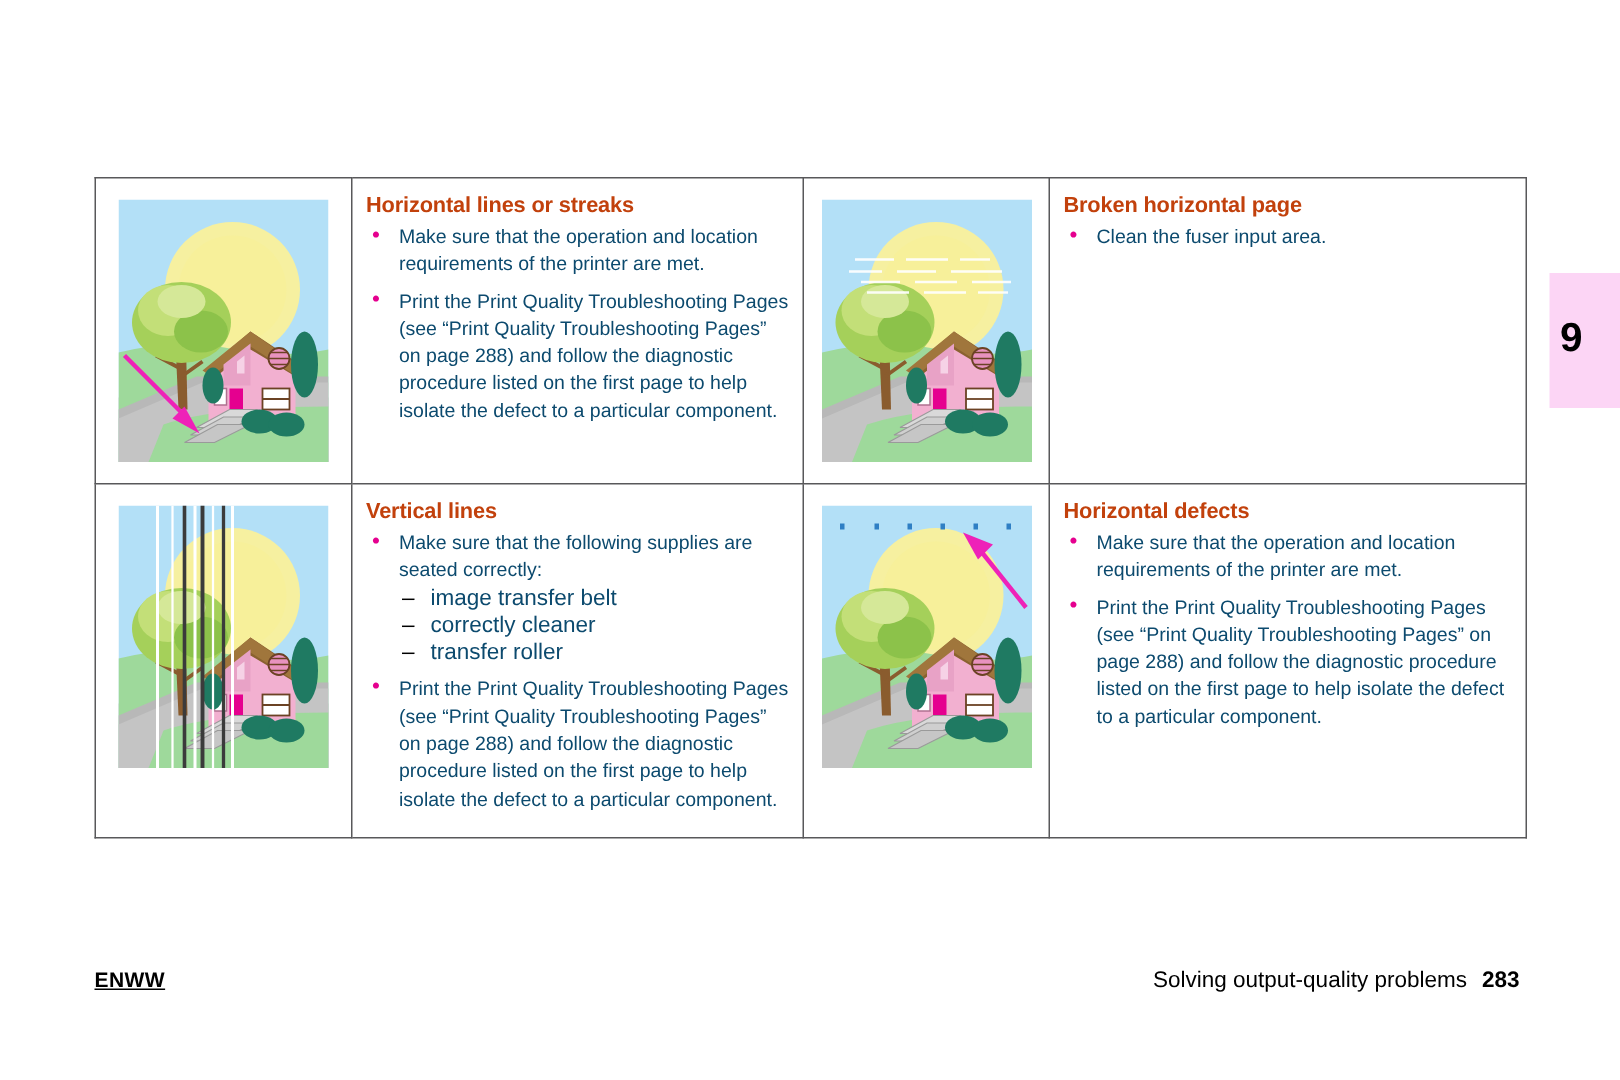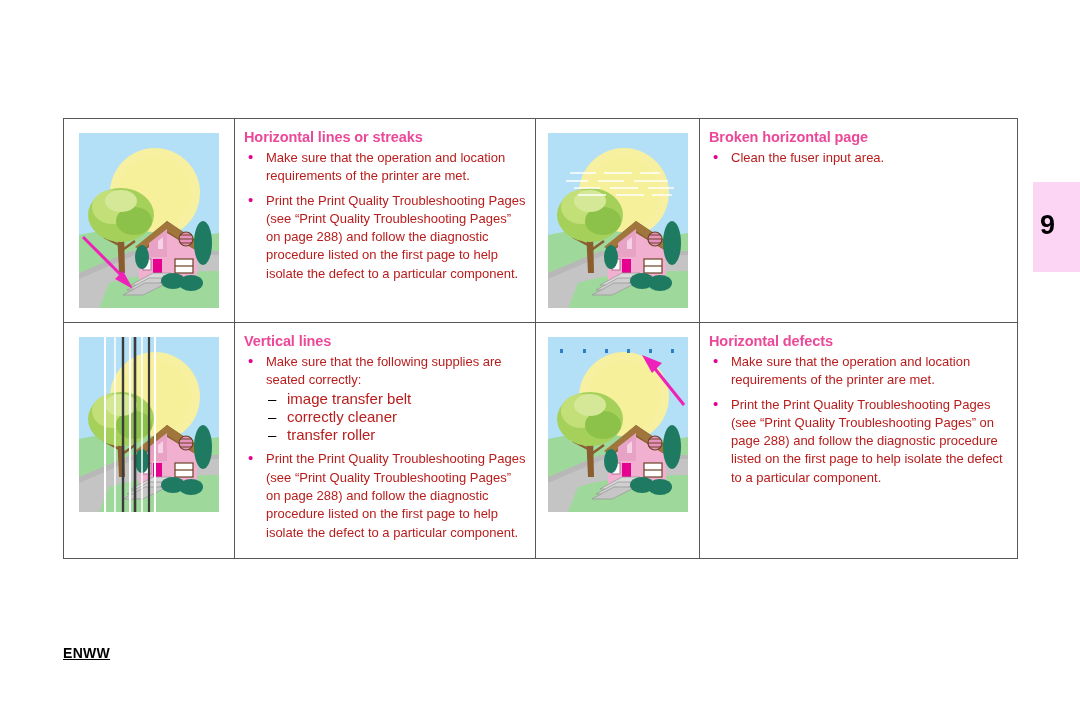--- a/index.html
+++ b/index.html
@@ -56,35 +56,35 @@
   td.txt-cell-right { width: 317px; }
 
   .cell-inner { padding: 8px 9px 10px 9px; }
   .img-inner { padding: 14px 0 14px 0; text-align: center; }
 
   .heading {
     font-size: 14.5px;
     font-weight: bold;
     letter-spacing: -0.1px;
     margin: 2px 0 4px 0;
-    color: #ec4899;
+    color: #c2410c;
   }
 
   ul.blist {
     list-style: none;
     margin: 0;
     padding: 0;
   }
   ul.blist > li {
     position: relative;
     padding-left: 22px;
     margin-bottom: 6px;
     font-size: 13px;
     line-height: 18.3px;
-    color: #b91c1c;
+    color: #0c4a6e;
   }
   ul.blist > li:before {
     content: "\2022";
     position: absolute;
     left: 4px;
     top: -1px;
     color: #e5008f;
     font-size: 15px;
     line-height: 18.3px;
   }
@@ -439,13 +439,16 @@
           <li>Print the Print Quality Troubleshooting Pages (see “Print Quality Troubleshooting Pages” on page 288) and follow the diagnostic procedure listed on the first page to help isolate the defect to a particular component.</li>
         </ul>
       </div>
     </td>
   </tr>
 </tbody>
   </table>
 
 <div id="footer">
   <span class="left">ENWW</span>
+  <span class="right">
+    <span>Solving output-quality problems</span><span class="pg">283</span>
+  </span>
 </div>
 
 </body></html>

